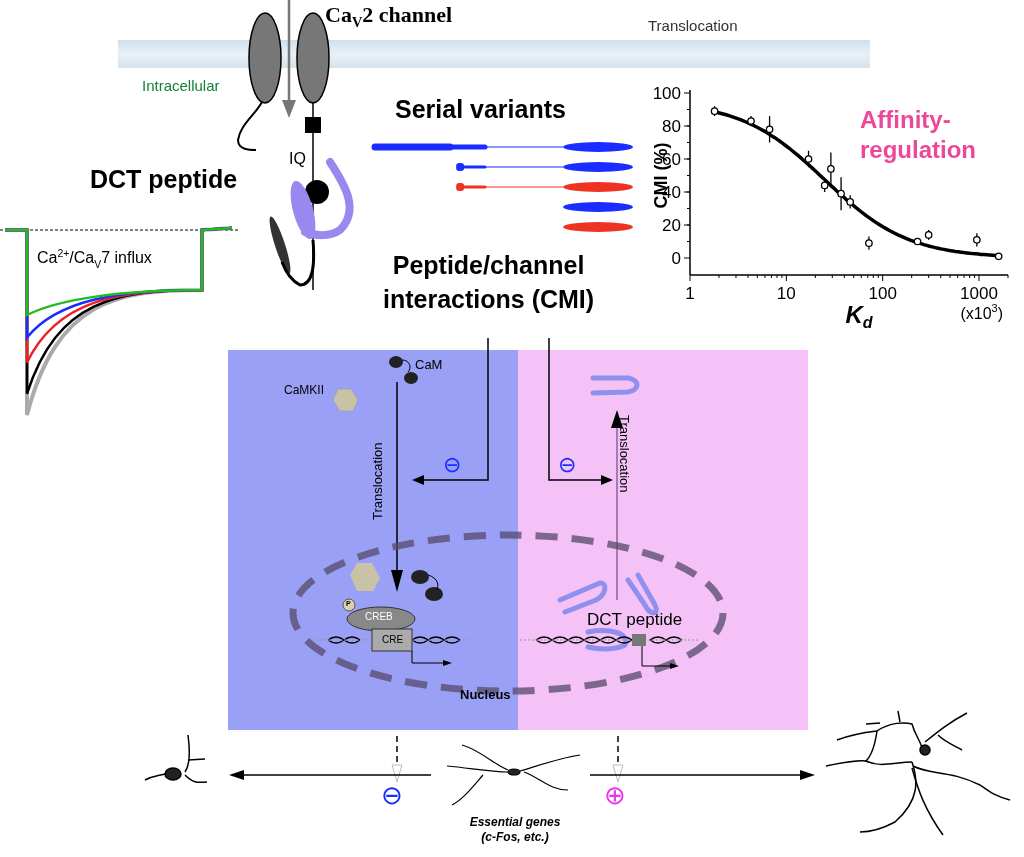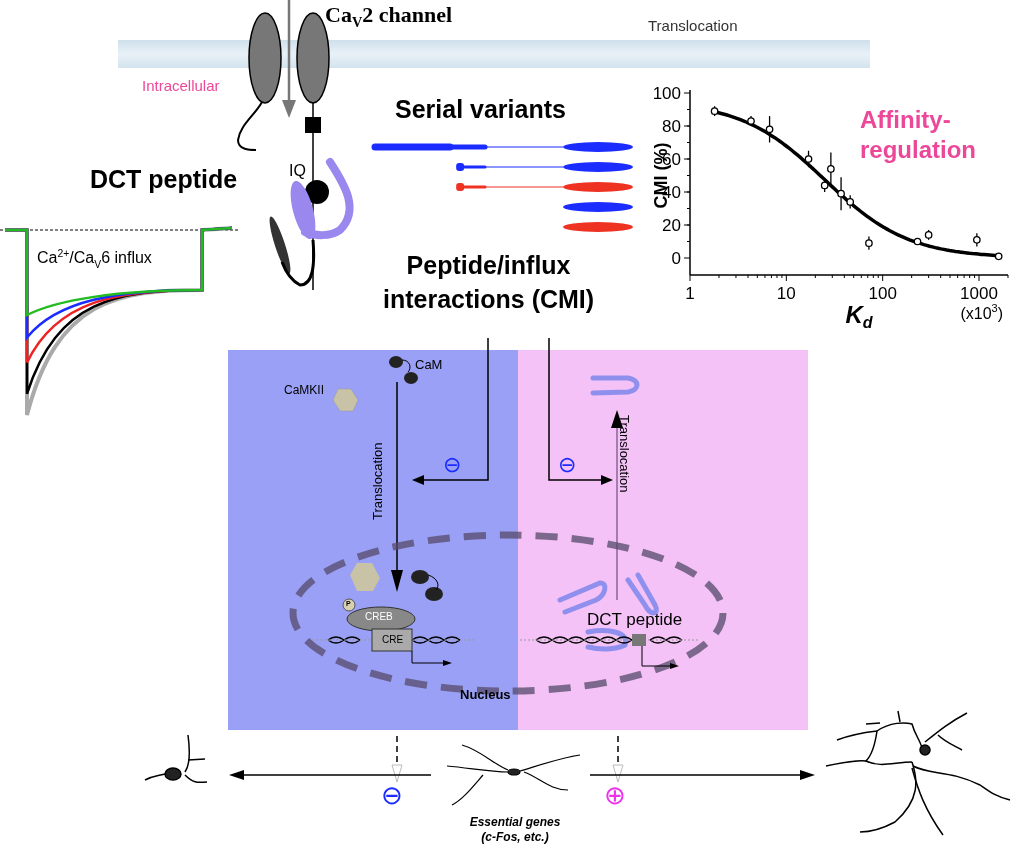--- a/index.html
+++ b/index.html
@@ -12,53 +12,53 @@
   #panel-right { left:518px; top:350px; width:290px; height:380px; background:#f4c2f7; }
   svg { position:absolute; overflow:visible; }
   .sup { font-size:0.65em; vertical-align:super; }
   .sub { font-size:0.65em; vertical-align:sub; }
 </style>
 </head>
 <body>
 
 <div id="membrane" class="abs"></div>
 <div class="txt" style="left:648px;top:17px;font-size:15px;color:#333;">Translocation</div>
-<div class="txt" style="left:142px;top:77px;font-size:15px;color:#ec4899;">Intracellular</div>
+<div class="txt" style="left:142px;top:77px;font-size:15px;color:#15803d;">Intracellular</div>
 
 <div class="txt bold" style="left:325px;top:2px;font-size:22px;font-family:'Liberation Serif',serif;">
   <span>Ca</span><span class="sub">V</span><span>2 channel</span>
 </div>
 
 <svg style="left:0;top:0;" width="1024" height="857">
   <ellipse cx="265" cy="58" rx="16" ry="45" fill="#777" stroke="#000" stroke-width="1.5"></ellipse>
   <ellipse cx="313" cy="58" rx="16" ry="45" fill="#777" stroke="#000" stroke-width="1.5"></ellipse>
   <line x1="289" y1="0" x2="289" y2="110" stroke="#777" stroke-width="2.5"></line>
   <polygon points="282,100 296,100 289,118" fill="#777"></polygon>
   <path d="M262,102 C255,115 240,125 238,140 C238,150 250,150 256,150" stroke="#000" stroke-width="2" fill="none"></path>
   <line x1="313" y1="102" x2="313" y2="290" stroke="#000" stroke-width="1.5"></line>
   <rect x="305" y="117" width="16" height="16" fill="#000"></rect>
   <circle cx="317" cy="192" r="12" fill="#000"></circle>
   <ellipse cx="303" cy="210" rx="10" ry="30" transform="rotate(-15 303 210)" fill="#9a88ee"></ellipse>
   <path d="M330,162 C345,185 360,210 340,230 C330,237 315,236 305,232" stroke="#9a88ee" stroke-width="8" fill="none" stroke-linecap="round"></path>
   <ellipse cx="280" cy="245" rx="5" ry="30" transform="rotate(-18 280 245)" fill="#333"></ellipse>
   <path d="M313,240 C315,265 313,285 300,285 C290,280 285,270 282,262" stroke="#000" stroke-width="3" fill="none"></path>
 </svg>
-<div class="txt" style="left:289px;top:150px;font-size:16px;margin-top:12px;">IQ</div>
+<div class="txt" style="left:289px;top:150px;font-size:16px;">IQ</div>
 <div class="txt bold" style="left:90px;top:165px;font-size:25px;">DCT peptide</div>
 
 <svg id="traces" style="left:0;top:220px;" width="240" height="200">
     <line x1="0" y1="10" x2="238" y2="10" stroke="#000" stroke-dasharray="3,2" stroke-width="1"></line>
     <path d="M5,10 L27,10 L27,195 C57,80 117,70 202,70 L202,10 L232,8" stroke="#aaaaaa" stroke-width="4" fill="none"></path>
     <path d="M5,10 L27,10 L27,173.75 C57,80 117,70 202,70 L202,10 L232,8" stroke="#000000" stroke-width="2.5" fill="none"></path>
     <path d="M5,10 L27,10 L27,142.5 C57,80 117,70 202,70 L202,10 L232,8" stroke="#ee2222" stroke-width="2.5" fill="none"></path>
     <path d="M5,10 L27,10 L27,117.5 C57,80 117,70 202,70 L202,10 L232,8" stroke="#1a2cff" stroke-width="2.5" fill="none"></path>
     <path d="M5,10 L27,10 L27,95 C57,80 117,70 202,70 L202,10 L232,8" stroke="#22bb22" stroke-width="2.5" fill="none"></path>
   </svg>
 <div class="txt" style="left:37px;top:248px;font-size:16px;">
-  <span>Ca</span><span class="sup">2+</span><span>/Ca</span><span class="sub">V</span><span>6 influx</span>
+  <span>Ca</span><span class="sup">2+</span><span>/Ca</span><span class="sub">V</span><span>7 influx</span>
 </div>
 
 <div class="txt bold" style="left:395px;top:95px;font-size:25px;">Serial variants</div>
 <svg id="variants" style="left:375px;top:135px;" width="265" height="105">
     <line x1="0" y1="12" x2="110" y2="12" stroke="#1a2cff" stroke-width="5" stroke-linecap="round"></line>
     <line x1="0" y1="12" x2="75" y2="12" stroke="#1a2cff" stroke-width="7" stroke-linecap="round"></line>
     <line x1="110" y1="12" x2="188" y2="12" stroke="#1a2cff" stroke-width="1.2"></line>
     <ellipse cx="223" cy="12" rx="35" ry="5" fill="#1a2cff"></ellipse>
     <line x1="84.15" y1="32" x2="110" y2="32" stroke="#1a2cff" stroke-width="3" stroke-linecap="round"></line>
     <rect x="81.15" y="28" width="8" height="8" rx="3" fill="#1a2cff"></rect>
@@ -66,21 +66,21 @@
     <ellipse cx="223" cy="32" rx="35" ry="5" fill="#1a2cff"></ellipse>
     <line x1="84.15" y1="52" x2="110" y2="52" stroke="#ee3322" stroke-width="3" stroke-linecap="round"></line>
     <rect x="81.15" y="48" width="8" height="8" rx="3" fill="#ee3322"></rect>
     <line x1="110" y1="52" x2="188" y2="52" stroke="#ee3322" stroke-width="1.2"></line>
     <ellipse cx="223" cy="52" rx="35" ry="5" fill="#ee3322"></ellipse>
     <ellipse cx="223" cy="72" rx="35" ry="5" fill="#1a2cff"></ellipse>
     <ellipse cx="223" cy="92" rx="35" ry="5" fill="#ee3322"></ellipse>
   </svg>
 
 <div class="txt bold" style="left:383px;top:248px;font-size:25px;line-height:34px;text-align:center;">
-  <div>Peptide/influx</div>
+  <div>Peptide/channel</div>
   <div>interactions (CMI)</div>
 </div>
 
 <svg id="chart" style="left:660px;top:80px;" width="364" height="260">
     <line x1="30" y1="10" x2="30" y2="195" stroke="#000" stroke-width="1.5"></line>
     <line x1="30" y1="195" x2="348" y2="195" stroke="#000" stroke-width="1.5"></line>
     <line x1="24" y1="178" x2="30" y2="178" stroke="#000"></line>
     <text x="21" y="184" text-anchor="end" font-size="17" font-family="Liberation Sans, sans-serif">0</text>
     <line x1="24" y1="145" x2="30" y2="145" stroke="#000"></line>
     <text x="21" y="151" text-anchor="end" font-size="17" font-family="Liberation Sans, sans-serif">20</text>

